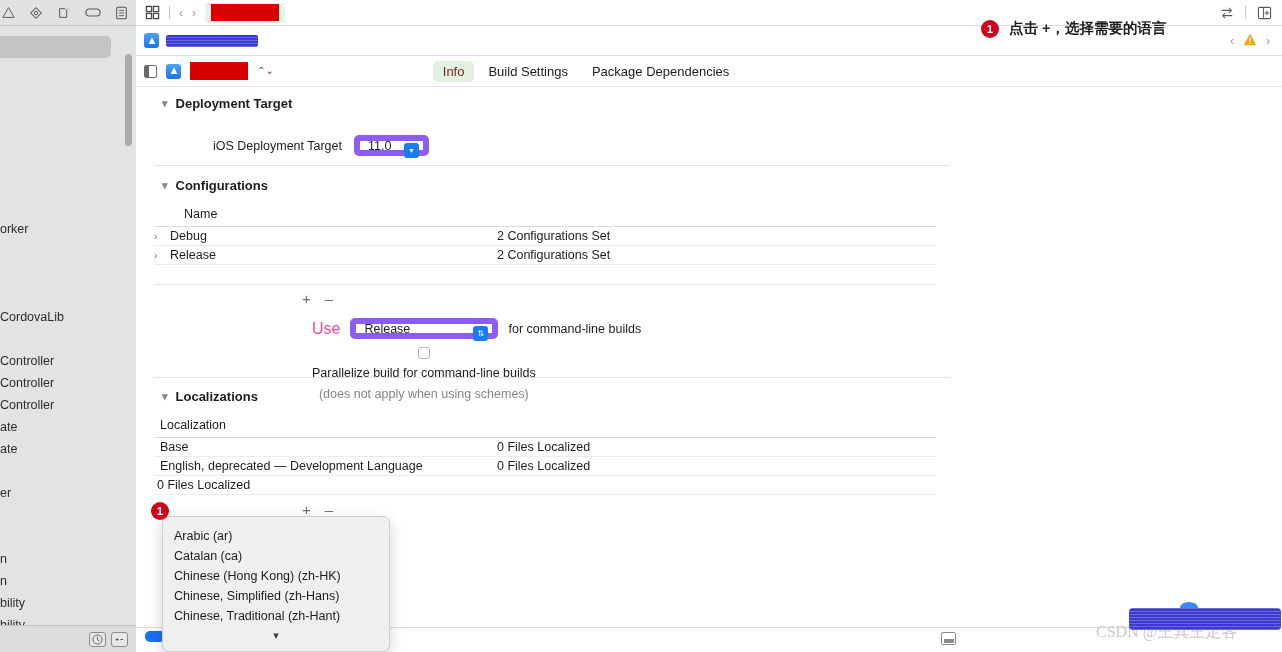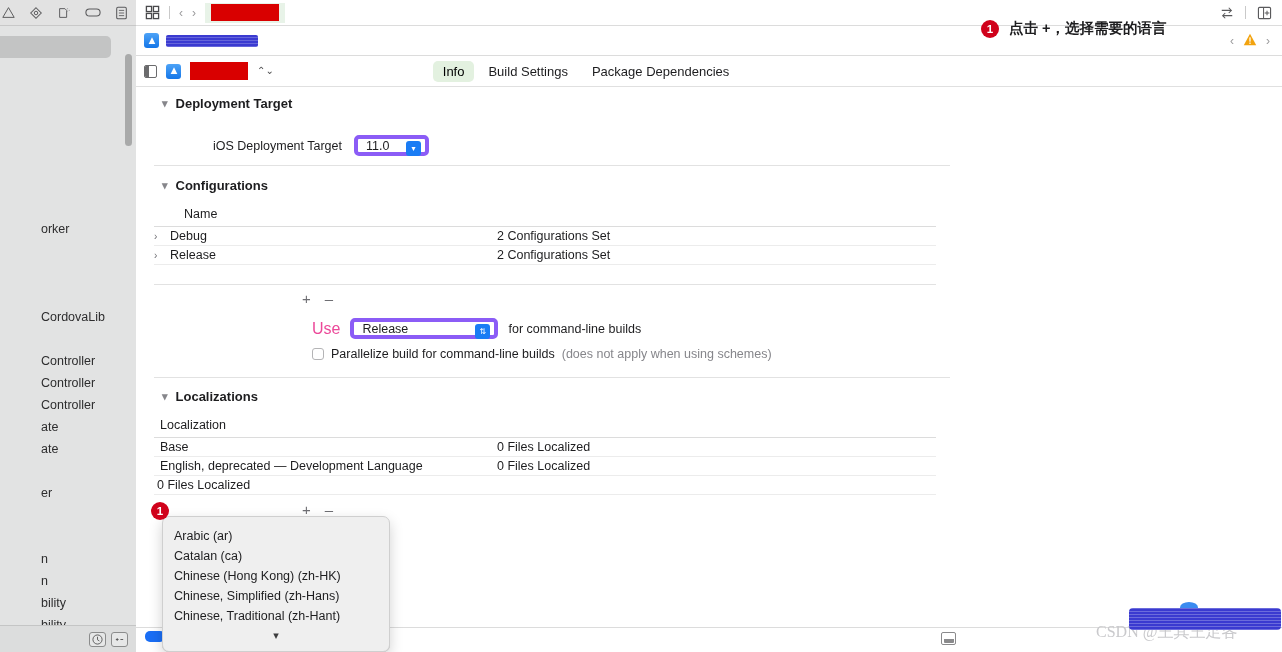--- a/index.html
+++ b/index.html
@@ -48,21 +48,20 @@
     position: absolute; top: 10px; left: -14px; width: 125px; height: 22px;
     background: #c3c4c4; border-radius: 5px;
   }
   .nav-scrollbar {
     position: absolute; top: 28px; right: 4px; width: 7px; height: 92px;
     background: #a9aaaa; border-radius: 4px;
   }
   .nav-item {
     position: absolute; left: 0; font-size: 12.5px; color: #2d2d2e;
     white-space: nowrap;
-    padding-left: 41px;
   }
   .nav-bottom {
     position: absolute; bottom: 0; left: 0; width: 136px; height: 27px;
     background: #dcdddd; border-top: 1px solid #c4c5c5;
     display: flex; align-items: center; justify-content: flex-end;
     gap: 5px; padding-right: 8px;
   }
   .nav-btn {
     width: 17px; height: 15px; border: 1px solid #8b8c8c; border-radius: 3px;
     background: #e6e7e7; color: #555; font-size: 8px;
@@ -101,40 +100,40 @@
   .panel-toggle::before {
     content: ""; position: absolute; left: 0; top: 0; bottom: 0; width: 4px;
     background: #6b6b6d; border-radius: 1px 0 0 1px;
   }
   .target-red { width: 58px; height: 18px; }
   .stepper { color: #4a4a4c; font-size: 10px; line-height: 1; }
   .tabs { display: flex; align-items: center; gap: 4px; margin-left: 150px; }
   .tab {
     font-size: 13px; color: #1d1d1f; padding: 3px 10px; border-radius: 5px;
   }
-  .tab.active { background: #e3f1e0; color: #000000; }
+  .tab.active { background: #e3f1e0; color: #7f1d1d; }
 
   
   .editor {
     position: absolute; top: 87px; left: 136px; width: 1146px; height: 540px;
     background: #ffffff; overflow: hidden;
   }
   .content { position: relative; width: 1146px; }
 
   .section-head {
     display: flex; align-items: center; gap: 8px;
     font-size: 13px; font-weight: bold; color: #1d1d1f;
   }
   .disc { color: #86868b; font-size: 11px; }
   .hr { height: 1px; background: #e2e2e2; }
 
   .form-row { display: flex; align-items: center; }
   .form-label { font-size: 12.5px; color: #1d1d1f; text-align: right; }
   .popup {
-    border: 4px solid #8b5cf6; border-radius: 5px; background: #fff;
+    border: 6px solid #8b5cf6; border-radius: 5px; background: #fff;
     height: 21px; display: flex; align-items: center;
     font-size: 12.5px; color: #1d1d1f; padding-left: 8px;
     position: relative;
   }
   .popup .blue-chev2 {
     position: absolute; right: 4px; top: 2px; width: 15px; height: 15px;
     border-radius: 3px; background: #1a7cf4; color: #fff; font-size: 8px;
     display: flex; flex-direction: column; align-items: center; justify-content: center;
     line-height: 6px;
   }
@@ -151,21 +150,21 @@
     display: flex; font-size: 12.5px; color: #1d1d1f;
     height: 19px; align-items: center; border-bottom: 1px solid #ececec;
   }
   .tbl-row .c1 { width: 340px; display: flex; align-items: center; gap: 6px; }
   .tbl-row .c2 { width: 442px; padding-left: 3px; }
   .twisty { color: #6e6e73; font-size: 10px; width: 10px; display: inline-block; }
 
   .addrm { display: flex; align-items: center; gap: 14px; font-size: 15px; color: #6e6e73; }
   .addrm span { line-height: 1; }
 
-  .cbrow { display: flex; align-items: center; gap: 7px; }
+  .cbrow { display: flex; align-items: center; gap: 7px; flex-direction: column; }
   .cbox { width: 12px; height: 12px; border: 1px solid #b4b4b6; border-radius: 3px; background: #fff; }
   .cb-label { font-size: 12.5px; color: #1d1d1f; }
   .cb-note { font-size: 12.5px; color: #86868b; }
 
   
   .menu {
     position: absolute; left: 162px; top: 516px; width: 228px; height: 136px;
     background: #efefef; border: 1px solid #cfcfcf; border-radius: 7px;
     box-shadow: 0 5px 14px rgba(0,0,0,.18); overflow: hidden; z-index: 40;
   }

